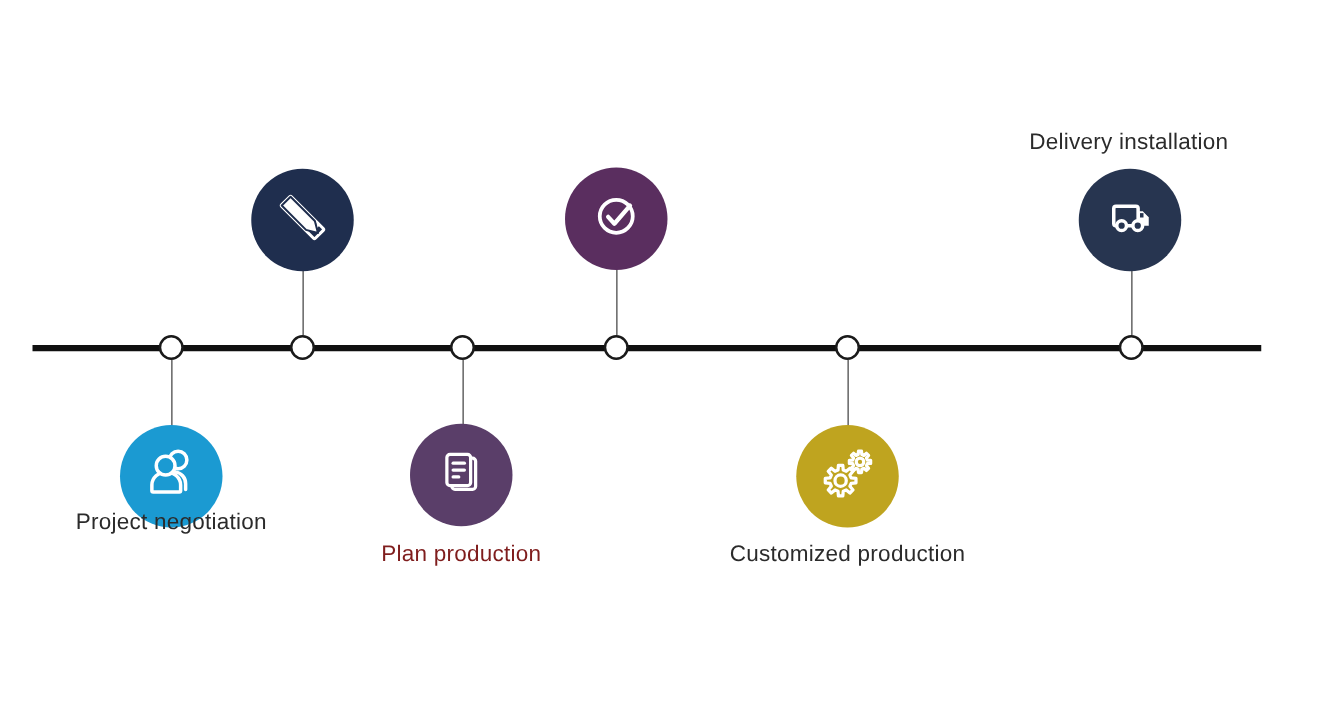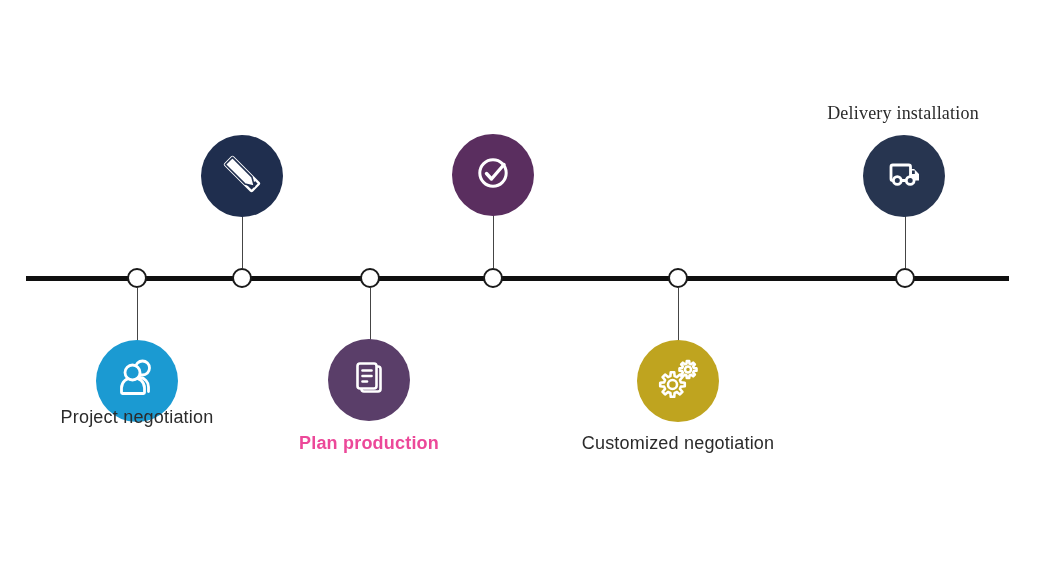--- a/index.html
+++ b/index.html
@@ -60,21 +60,21 @@
   .circ2 { left: 201px; top: 135px; }
   .circ3 { left: 328px; top: 339px; }
   .circ4 { left: 452px; top: 134px; }
   .circ5 { left: 637px; top: 340px; }
   .circ6 { left: 863px; top: 135px; }
   .lab1 { left: 137px; top: 407px; }
   .lab2 { left: 238px; top: 103px; }
   .lab3 { left: 369px; top: 433px; }
   .lab4 { left: 490px; top: 103px; }
   .lab5 { left: 678px; top: 433px; }
-  .lab6 { left: 903px; top: 103px; font-family: Liberation Serif, serif; }
+  .lab6 { left: 903px; top: 103px; }
 </style>
 </head>
 <body>
 
 <div class="canvas">
 
   <div class="timeline-line" style="background-color: rgb(16, 16, 16); color: rgb(16, 16, 16);"></div>
 
   <div class="connector c1" style="background-color: rgb(69, 69, 69); color: rgb(69, 69, 69);"></div>
   <div class="connector c2" style="background-color: rgb(69, 69, 69); color: rgb(69, 69, 69);"></div>
@@ -125,21 +125,21 @@
     <span>
       <svg width="48" height="48" viewBox="0 0 48 48">
         <rect x="16.5" y="12.5" width="19" height="25" rx="2.5" fill="none" stroke="#fff" stroke-width="2.6"></rect>
         <rect x="12.5" y="9.5" width="19" height="25" rx="2.5" fill="currentColor" stroke="#fff" stroke-width="2.6"></rect>
         <line x1="17.5" y1="16.5" x2="26.5" y2="16.5" stroke="#fff" stroke-width="2.6" stroke-linecap="round"></line>
         <line x1="17.5" y1="22" x2="26.5" y2="22" stroke="#fff" stroke-width="2.6" stroke-linecap="round"></line>
         <line x1="17.5" y1="27.5" x2="22" y2="27.5" stroke="#fff" stroke-width="2.6" stroke-linecap="round"></line>
       </svg>
     </span>
   </div>
-  <div class="step-label lab3" style="color: #ec4899; font-weight: bold;">Plan production</div>
+  <div class="step-label lab3" style="color: #7f1d1d;">Plan production</div>
 
   <div class="step-circle circ4" style="background-color: rgb(90, 46, 95); color: rgb(90, 46, 95);">
     <span>
       <svg width="48" height="48" viewBox="0 0 48 48">
         <circle cx="24" cy="24" r="13.2" fill="none" stroke="#fff" stroke-width="3"></circle>
         <path d="M17.5 24.5 L22.5 30 L35 15.5" fill="none" stroke="#fff" stroke-width="3.4" stroke-linecap="round" stroke-linejoin="round"></path>
       </svg>
     </span>
   </div>
 
@@ -150,21 +150,21 @@
           <path d="M13.6 -3.4 L19.8 -2.8 L19.8 2.8 L13.6 3.4 L12 7.2 L16 12 L12 16 L7.2 12 L3.4 13.6 L2.8 19.8 L-2.8 19.8 L-3.4 13.6 L-7.2 12 L-12 16 L-16 12 L-12 7.2 L-13.6 3.4 L-19.8 2.8 L-19.8 -2.8 L-13.6 -3.4 L-12 -7.2 L-16 -12 L-12 -16 L-7.2 -12 L-3.4 -13.6 L-2.8 -19.8 L2.8 -19.8 L3.4 -13.6 L7.2 -12 L12 -16 L16 -12 L12 -7.2 Z"></path>
           <circle cx="0" cy="0" r="7.3"></circle>
         </g>
         <g transform="translate(34 14.5) scale(0.43)" fill="none" stroke="#fff" stroke-width="6" stroke-linejoin="round">
           <path d="M13.6 -3.4 L19.8 -2.8 L19.8 2.8 L13.6 3.4 L12 7.2 L16 12 L12 16 L7.2 12 L3.4 13.6 L2.8 19.8 L-2.8 19.8 L-3.4 13.6 L-7.2 12 L-12 16 L-16 12 L-12 7.2 L-13.6 3.4 L-19.8 2.8 L-19.8 -2.8 L-13.6 -3.4 L-12 -7.2 L-16 -12 L-12 -16 L-7.2 -12 L-3.4 -13.6 L-2.8 -19.8 L2.8 -19.8 L3.4 -13.6 L7.2 -12 L12 -16 L16 -12 L12 -7.2 Z"></path>
           <circle cx="0" cy="0" r="7"></circle>
         </g>
       </svg>
     </span>
   </div>
-  <div class="step-label lab5" style="color: rgb(43, 43, 43);">Customized negotiation</div>
+  <div class="step-label lab5" style="color: rgb(43, 43, 43);">Customized production</div>
 
   <div class="step-circle circ6" style="background-color: rgb(39, 53, 80); color: rgb(39, 53, 80);">
     <span>
       <svg width="48" height="48" viewBox="0 0 48 48">
         <rect x="11" y="15" width="19.5" height="15.5" rx="1.8" fill="none" stroke="#fff" stroke-width="2.8"></rect>
         <path d="M30.5 19 H34.6 L39 23.4 V30.5 H30.5 Z" fill="#fff"></path>
         <rect x="32" y="20.5" width="2.8" height="3.5" fill="currentColor"></rect>
         <path d="M34.9 18.8 L39.3 23.2" stroke="currentColor" stroke-width="1.4"></path>
         <circle cx="17.3" cy="30.5" r="3.9" fill="currentColor" stroke="#fff" stroke-width="2.8"></circle>
         <circle cx="30.2" cy="30.5" r="3.9" fill="currentColor" stroke="#fff" stroke-width="2.8"></circle>

